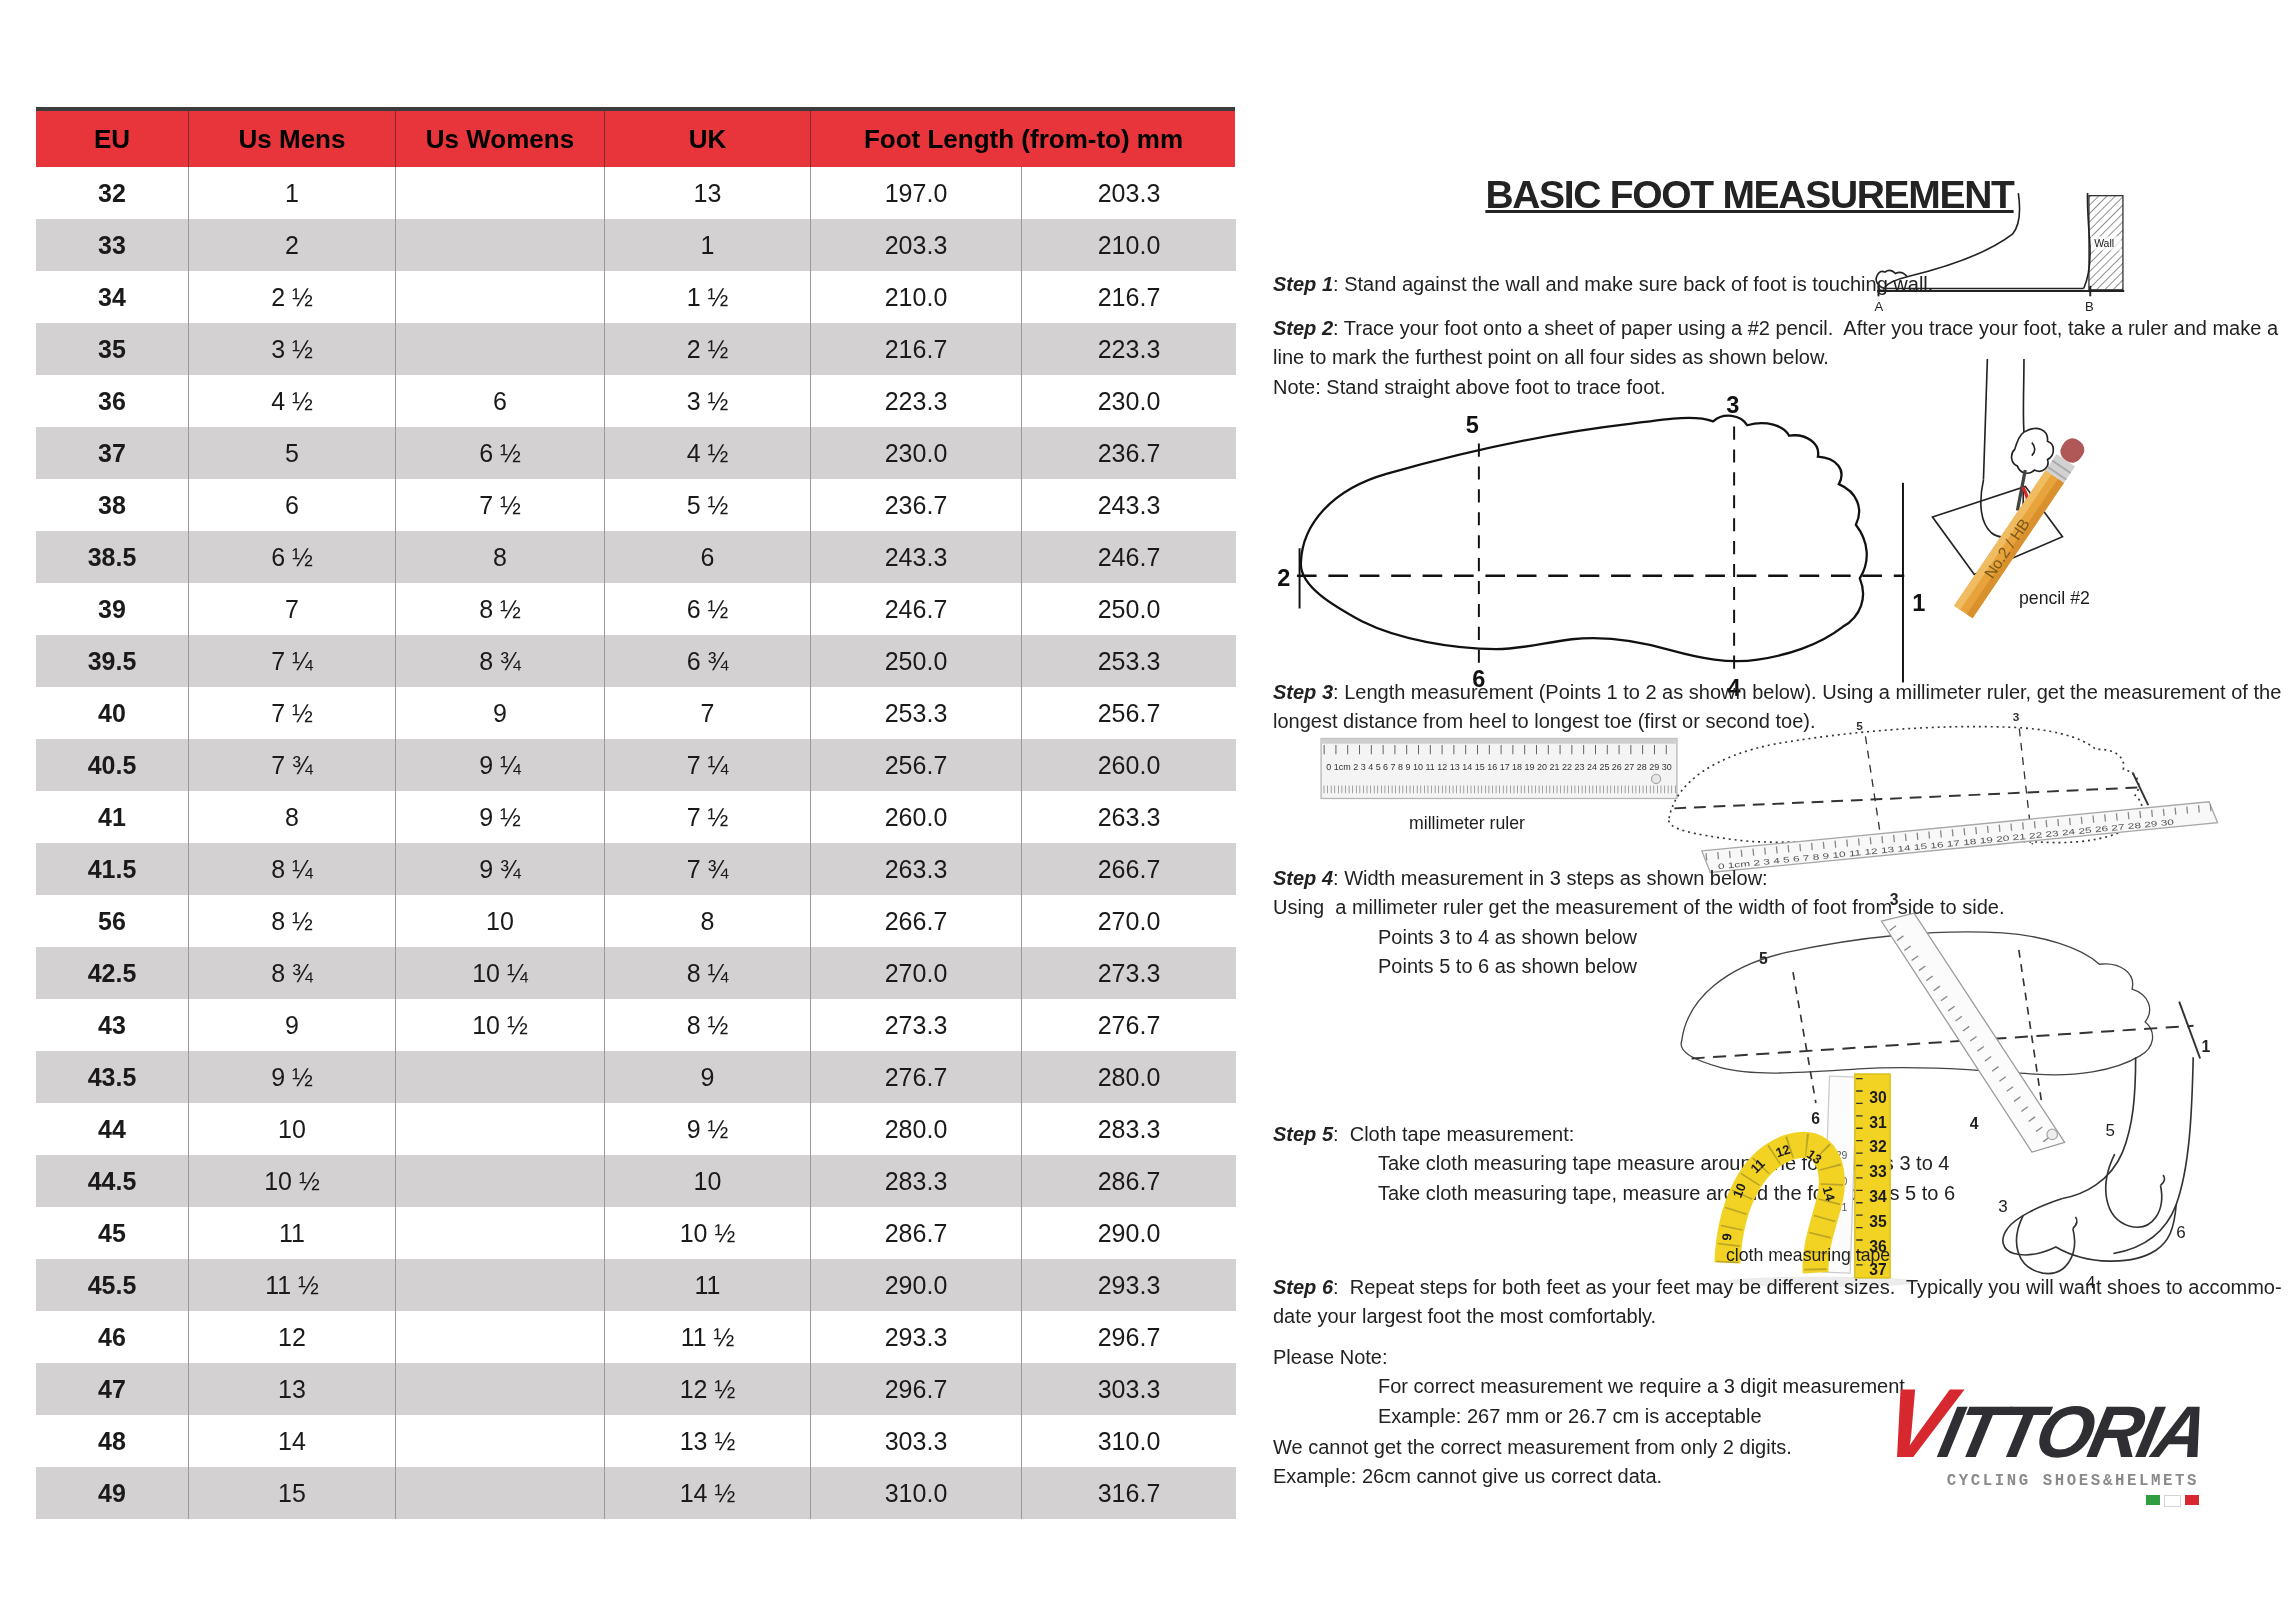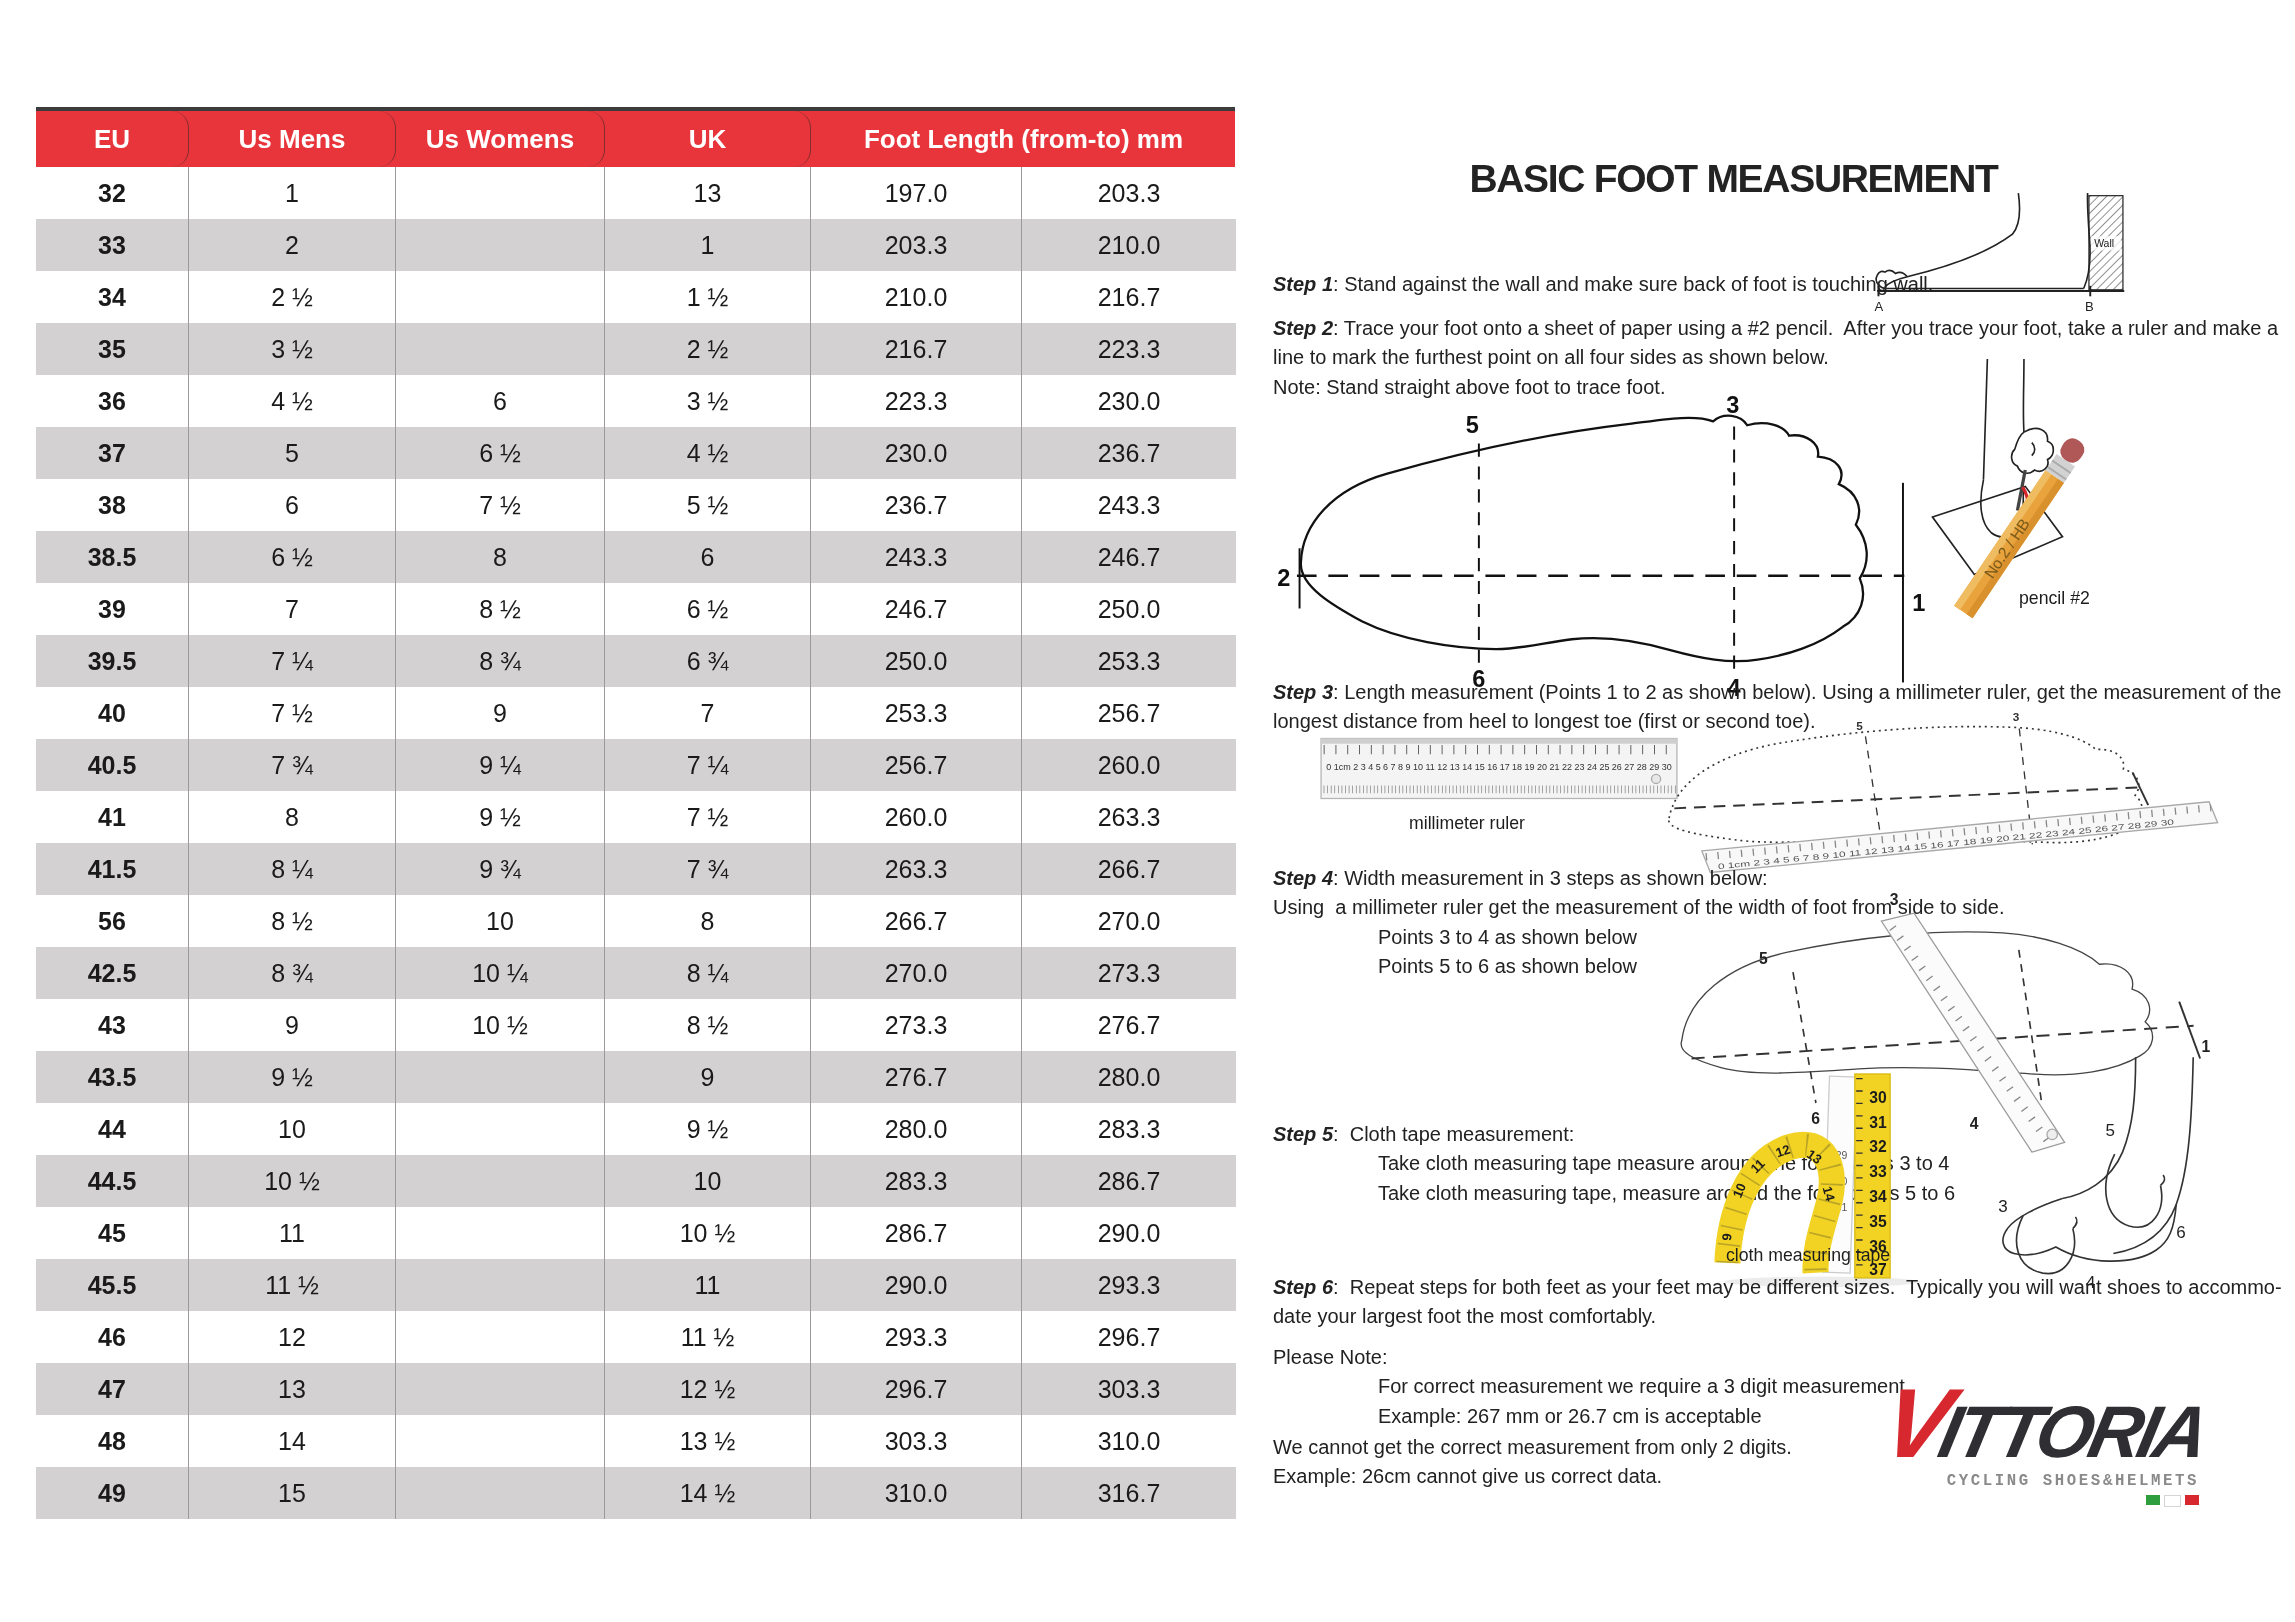--- a/index.html
+++ b/index.html
@@ -2,33 +2,33 @@
 <html style="font-size:10.5px"><head>
 <meta charset="utf-8">
 <style>
   html,body{margin:0;padding:0;background:#fff;}
   .page{position:relative;width:2295px;height:1623px;background:#ffffff;overflow:hidden;
         font-family:"Liberation Sans",sans-serif;color:#1a1a1a;}
 
   
   .size-table{position:absolute;left:36px;top:107px;width:1199px;border-top:4.6px solid #3c3c3c;}
   .thead{display:grid;grid-template-columns:153px 207px 209px 206px 425px;height:56px;background:#e8353b;}
-  .hcell{display:flex;align-items:center;justify-content:center;color:#ffffff;font-weight:700;
-         font-size:26px;border-right:0.7px solid rgba(40,40,40,.55);border-radius:17px;}
+  .hcell{display:flex;align-items:center;justify-content:center;color:#000000;font-weight:700;
+         font-size:26px;border-right:0.7px solid rgba(40,40,40,.55);}
   .hcell:last-child{border-right:none;}
   .tbody{display:grid;grid-template-columns:153px 207px 209px 206px 211px 214px;grid-auto-rows:52px;}
   .cell{display:flex;align-items:center;justify-content:center;font-size:25px;background:#fff;
         border-right:0.7px solid #9a9a9a;white-space:pre;}
   .cell.c5{border-right:none;}
   .cell.stripe{background:#d4d1d2;}
   .cell.bold{font-weight:700;}
 
   
-  .title{position:absolute;left:1413px;top:157px;width:641px;margin:0;text-align:center;
-         font-size:39px;font-weight:700;letter-spacing:-1.3px;color:#232323;}
+  .title{position:absolute;left:1413px;top:157px;width:641px;margin:16px;text-align:center;
+         font-size:39px;font-weight:700;letter-spacing:-1.3px;color:#232323;text-decoration:underline;}
   .step{position:absolute;}
   .tline{font-size:20px;line-height:29.4px;color:#222;white-space:pre;}
   .tline.ind{margin-left:105px;}
   .tline .bold{font-weight:700;font-style:italic;}
   .caption{position:absolute;font-size:17.7px;color:#1d1d1d;}
   svg{position:absolute;overflow:visible;}
   svg text{font-family:"Liberation Sans",sans-serif;}
 
   
   .logo{position:absolute;left:1885px;top:1384px;width:314px;text-align:right;}

